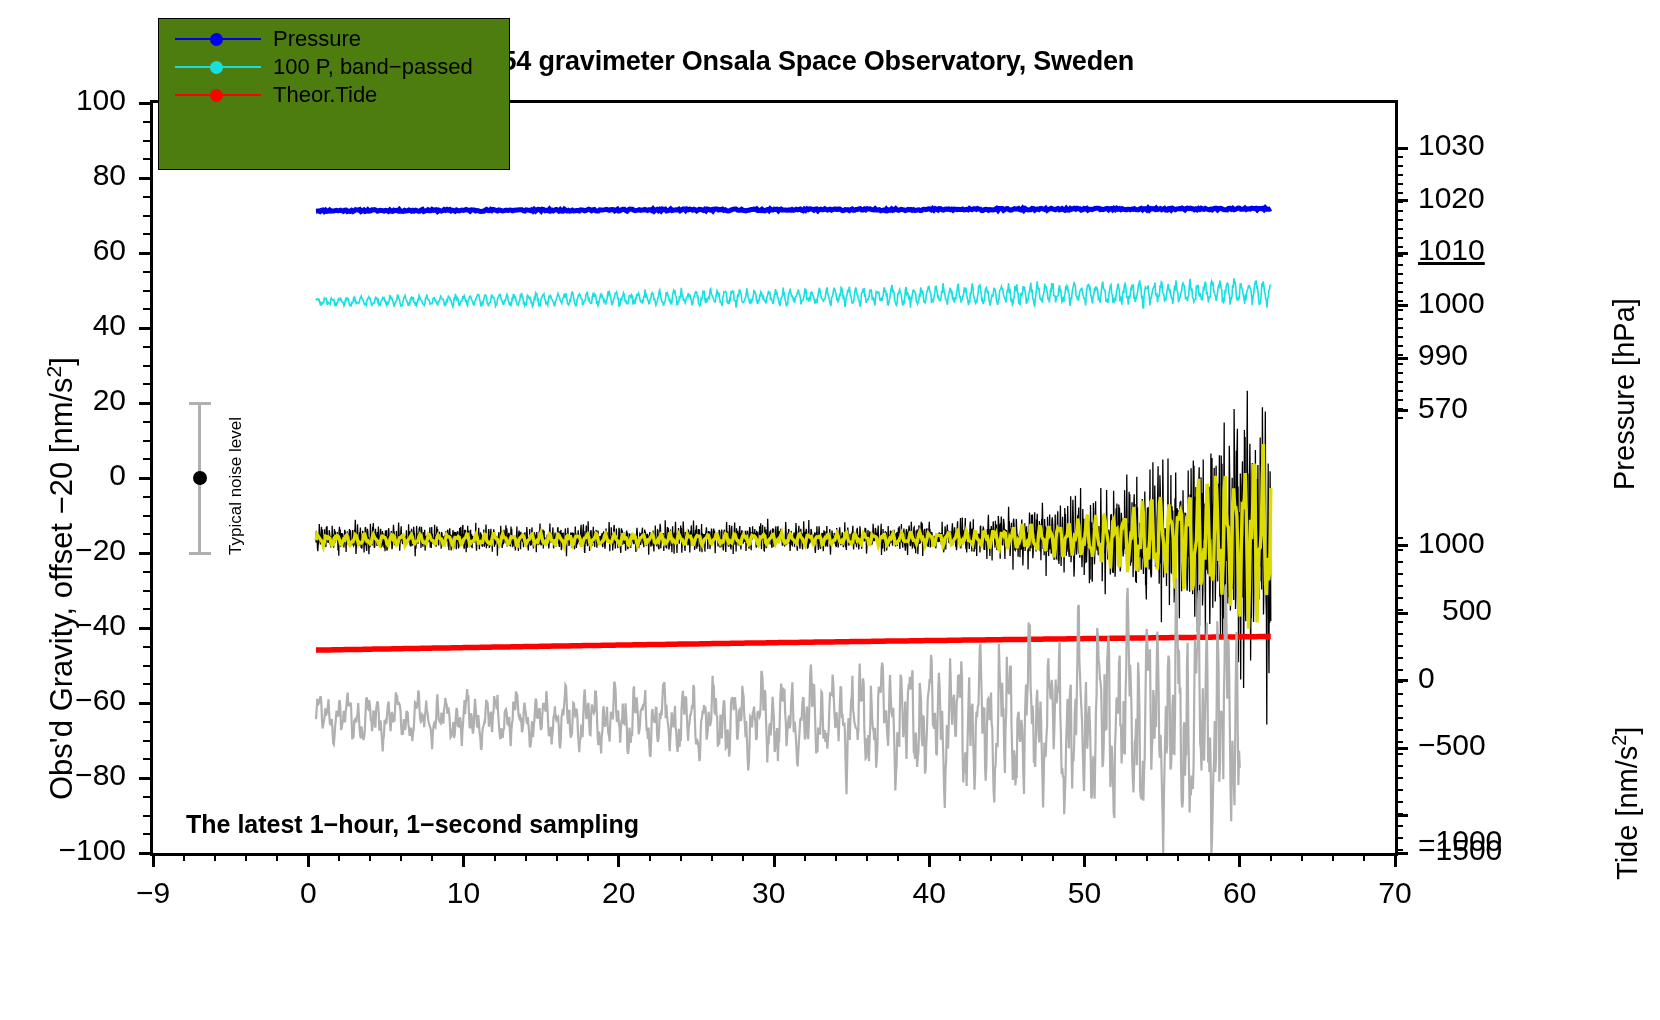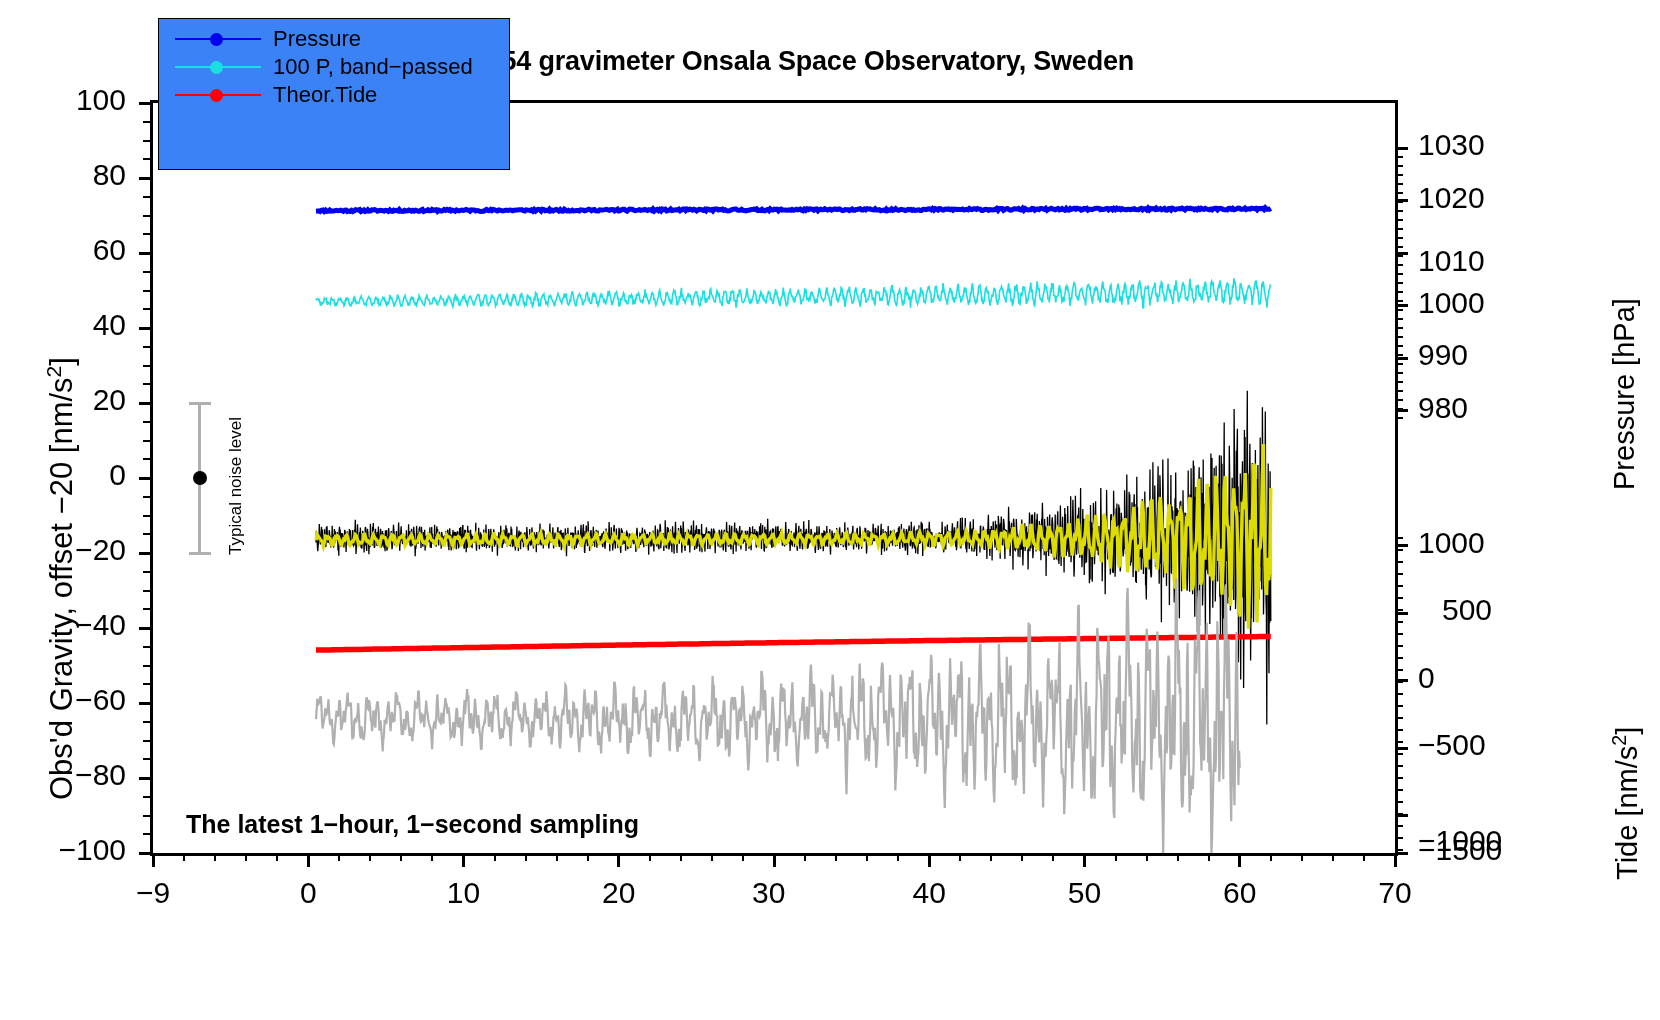--- a/index.html
+++ b/index.html
@@ -32,21 +32,21 @@
   .tick-lbl{position:absolute;font-size:30px;white-space:nowrap;}
   .tick-major{position:absolute;background:#000;}
 
   
   .note{position:absolute;font-size:25px;font-weight:bold;white-space:nowrap;}
   .noise-lbl{position:absolute;font-size:17px;white-space:nowrap;
              transform:rotate(-90deg);transform-origin:left top;}
 
   
   #legend{position:absolute;left:158px;top:18px;width:352px;height:152px;
-          border:1.5px solid #000;background:#3b82f6;box-sizing:border-box;
+          border:1.5px solid #000;background:#4d7c0f;box-sizing:border-box;
           padding:6px 0 0 0;}
   .lg-row{display:flex;align-items:center;height:28px;}
   .lg-key{position:relative;width:86px;height:28px;margin-left:16px;flex:0 0 86px;}
   .lg-line{position:absolute;top:13px;left:0;width:86px;}
   .lg-line.thin{height:2px;}
   .lg-line.thick{height:6px;top:11px;}
   .lg-dot{position:absolute;top:8px;left:35px;width:13px;height:13px;border-radius:50%;}
   .lg-txt{font-size:22px;margin-left:12px;white-space:nowrap;}
 
   svg{display:block;}
@@ -177,27 +177,27 @@
       <div class="tick-major" style="left: 143px; top: 214.5px; width: 9px; height: 2px;"></div>
       <div class="tick-major" style="left: 143px; top: 195.75px; width: 9px; height: 2px;"></div>
       <div class="tick-major" style="left: 143px; top: 158.25px; width: 9px; height: 2px;"></div>
       <div class="tick-major" style="left: 143px; top: 139.5px; width: 9px; height: 2px;"></div>
       <div class="tick-major" style="left: 143px; top: 120.75px; width: 9px; height: 2px;"></div>
       <div class="tick-major" style="left: 1395px; top: 146.5px; width: 13px; height: 3px;"></div>
       <div class="tick-lbl" style="top: 128px; left: 1418px;">1030</div>
       <div class="tick-major" style="left: 1395px; top: 199px; width: 13px; height: 3px;"></div>
       <div class="tick-lbl" style="top: 180.5px; left: 1418px;">1020</div>
       <div class="tick-major" style="left: 1395px; top: 251.5px; width: 13px; height: 3px;"></div>
-      <div class="tick-lbl" style="top: 244px; left: 1418px;">1010</div>
+      <div class="tick-lbl" style="top: 233px; left: 1418px; text-decoration: underline;">1010</div>
       <div class="tick-major" style="left: 1395px; top: 304px; width: 13px; height: 3px;"></div>
       <div class="tick-lbl" style="top: 285.5px; left: 1418px;">1000</div>
       <div class="tick-major" style="left: 1395px; top: 356.5px; width: 13px; height: 3px;"></div>
       <div class="tick-lbl" style="top: 338px; left: 1418px;">990</div>
       <div class="tick-major" style="left: 1395px; top: 409px; width: 13px; height: 3px;"></div>
-      <div class="tick-lbl" style="top: 390.5px; left: 1418px;">980</div>
+      <div class="tick-lbl" style="top: 390.5px; left: 1418px;">570</div>
       <div class="tick-major" style="left: 1395px; top: 417px; width: 8px; height: 2px;"></div>
       <div class="tick-major" style="left: 1395px; top: 408px; width: 8px; height: 2px;"></div>
       <div class="tick-major" style="left: 1395px; top: 399px; width: 8px; height: 2px;"></div>
       <div class="tick-major" style="left: 1395px; top: 390px; width: 8px; height: 2px;"></div>
       <div class="tick-major" style="left: 1395px; top: 381px; width: 8px; height: 2px;"></div>
       <div class="tick-major" style="left: 1395px; top: 372px; width: 8px; height: 2px;"></div>
       <div class="tick-major" style="left: 1395px; top: 363px; width: 8px; height: 2px;"></div>
       <div class="tick-major" style="left: 1395px; top: 354px; width: 8px; height: 2px;"></div>
       <div class="tick-major" style="left: 1395px; top: 345px; width: 8px; height: 2px;"></div>
       <div class="tick-major" style="left: 1395px; top: 336px; width: 8px; height: 2px;"></div>

